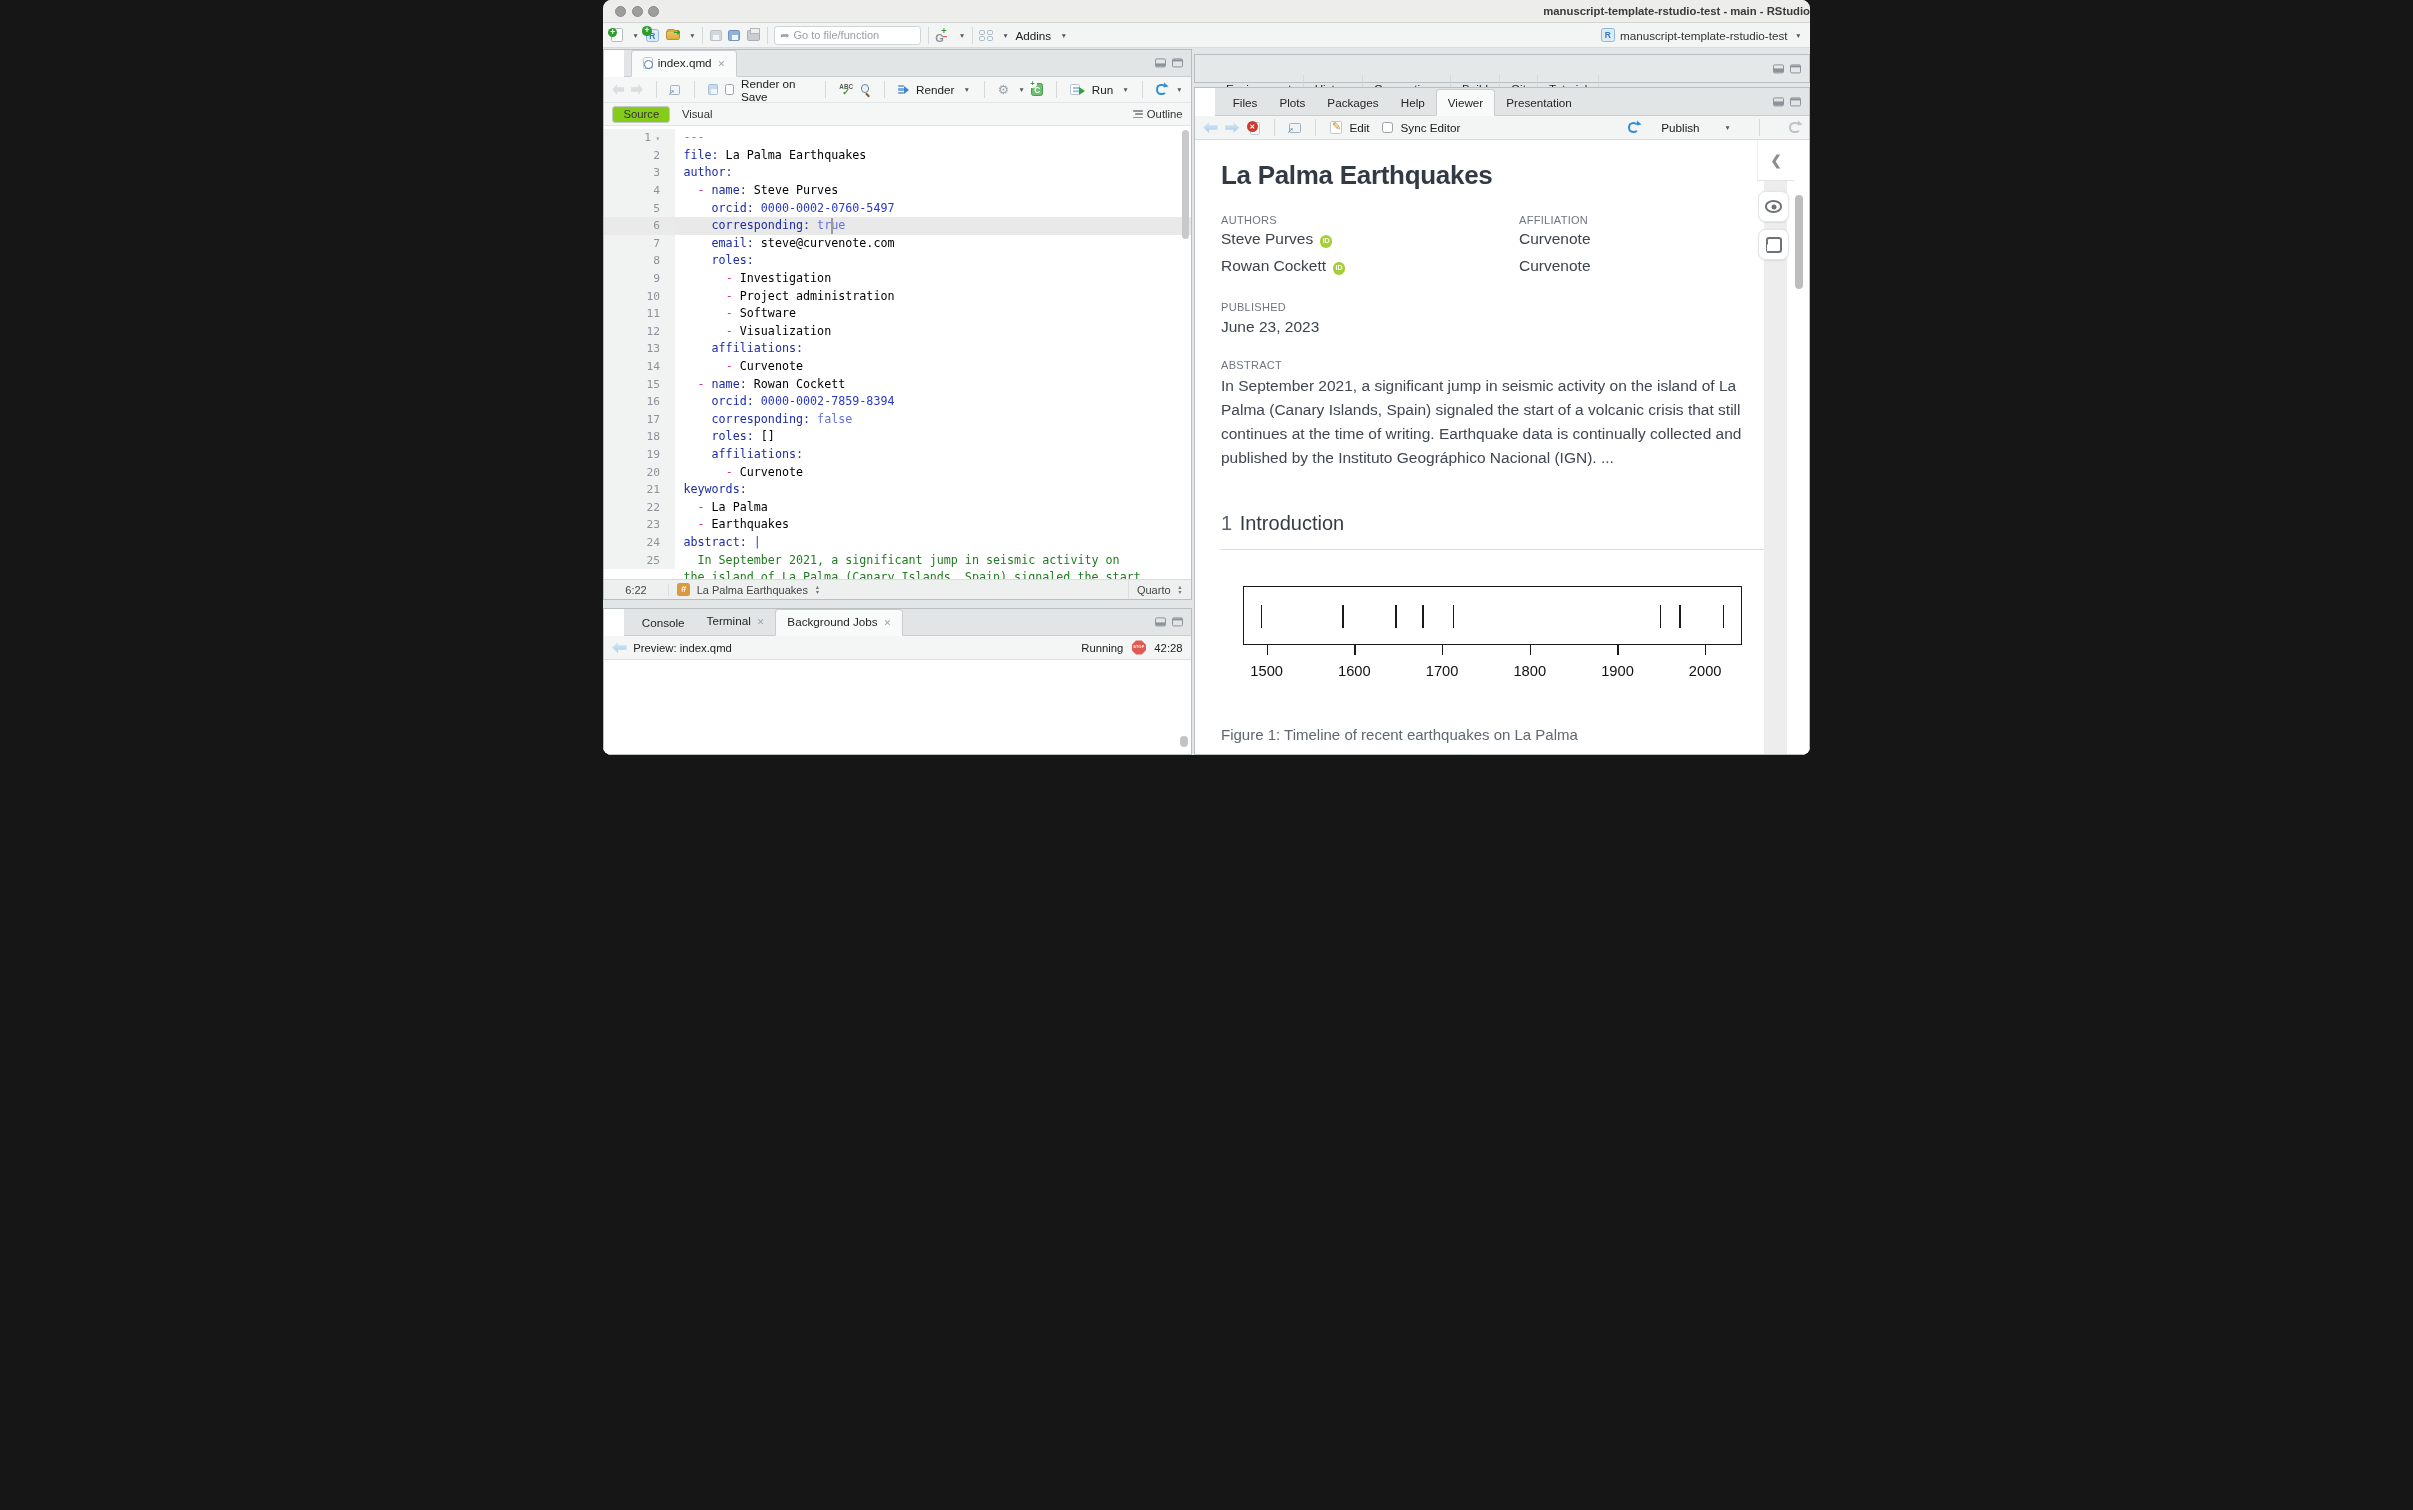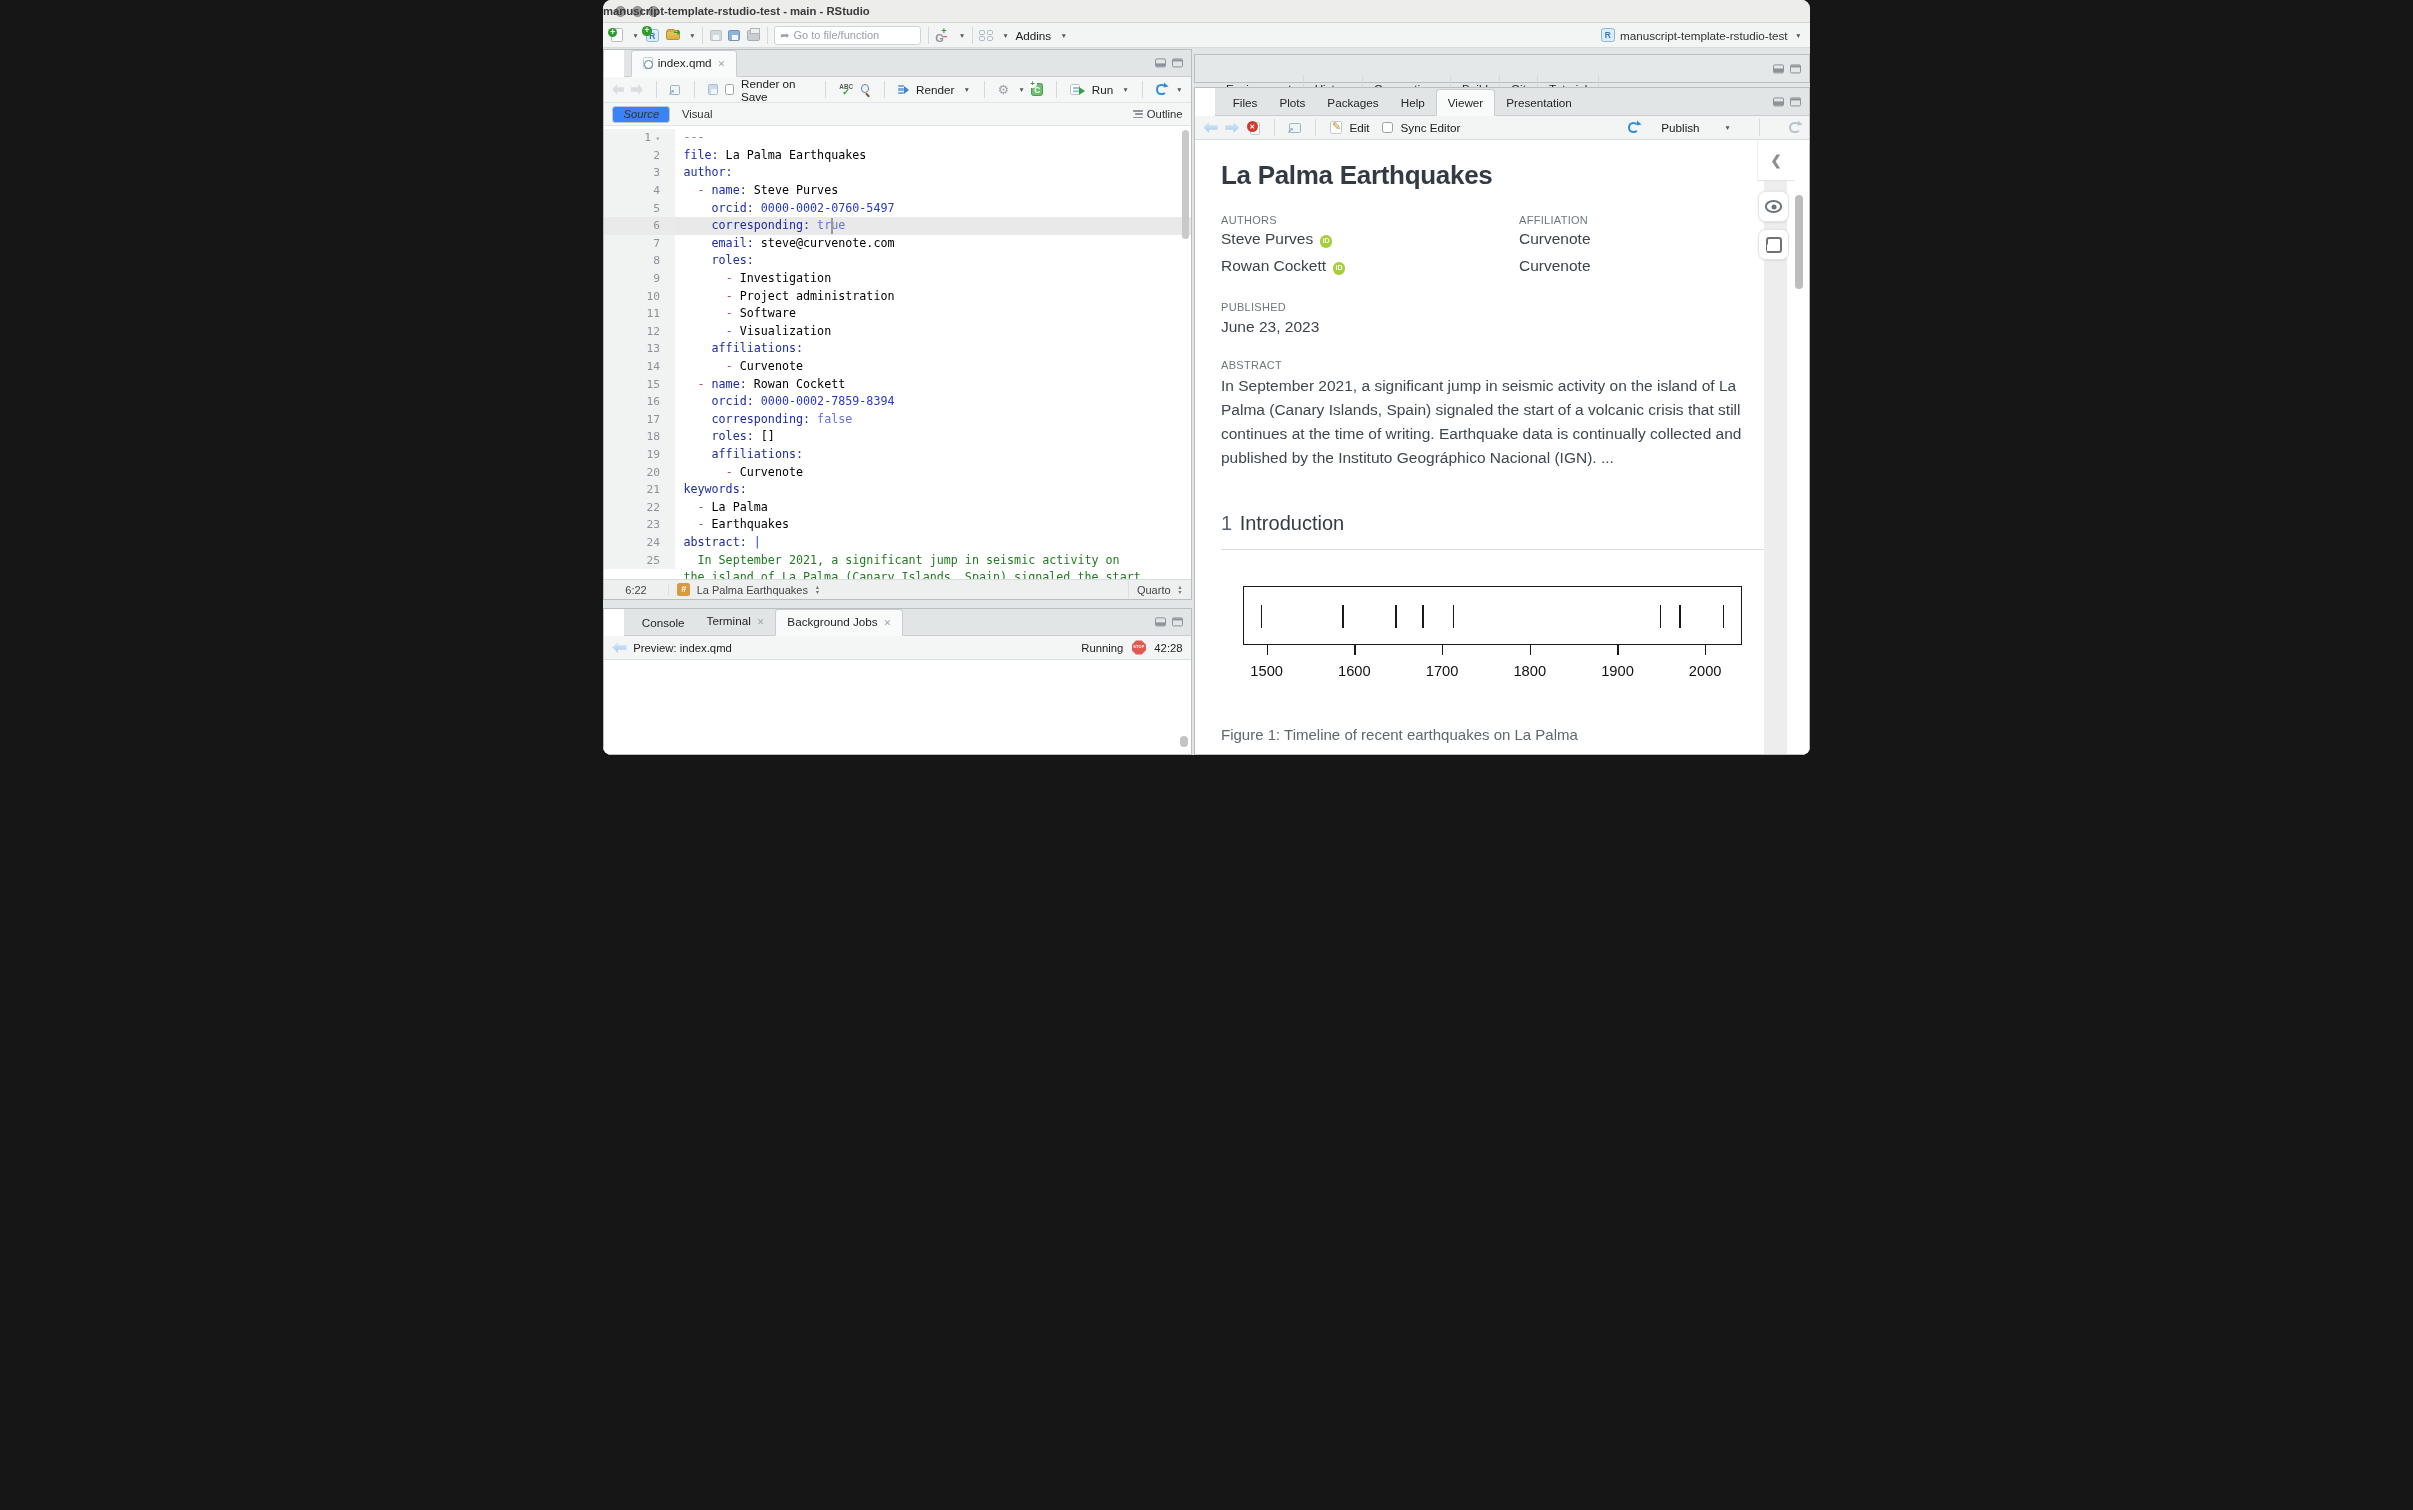--- a/index.html
+++ b/index.html
@@ -5,21 +5,21 @@
   * { margin:0; padding:0; box-sizing:border-box; }
   body { background:#161616; font-family:"Liberation Sans", sans-serif; }
   .window { position:relative; width:1207px; height:755px; margin:0 auto; background:#e3e6e7;
             border-radius:8.4px; overflow:hidden; font-size:11.7px; color:#222; }
 
   
   .titlebar { position:absolute; left:0; top:0; width:100%; height:23.4px; background:#ededec;
               border-bottom:0.8px solid #d4d4d3; }
   .tl { position:absolute; top:5.9px; width:11px; height:11px; border-radius:50%;
         background:#9d9d9d; border:0.8px solid #8b8b8b; }
-  .title-text { position:absolute; top:0; left:0; right:0; text-align:left; line-height:23.4px;
+  .title-text { position:absolute; top:0; left:12px; right:0; text-align:right; line-height:23.4px;
                 font-weight:bold; font-size:11.3px; color:#3a3a3a; }
 
   
   .main-toolbar { position:absolute; left:0; top:23.4px; width:100%; height:25px; background:#f3f5f5;
                   border-bottom:0.8px solid #d8dbdb; display:flex; align-items:center; padding:0 8.4px; }
   .tb-group { display:flex; align-items:center; gap:6.7px; }
   .tb-sep { width:0.8px; height:16.7px; background:#d5d9da; margin:0 6.7px; }
   .caret { font-size:6.7px; color:#55595c; margin-left:2.5px; }
   .icon-page { position:relative; width:11.7px; height:14.2px; background:#fff; border:0.8px solid #b5bcc1; border-radius:1.7px; }
   .icon-page .plus { position:absolute; left:-4.2px; top:-1.7px; width:9.2px; height:9.2px; border-radius:50%;
@@ -104,21 +104,21 @@
   .icon-rundoc::before { content:""; position:absolute; left:1.7px; top:2.5px; width:6.7px; height:1.7px; background:#9fc0e0; box-shadow:0 3.3px 0 #9fc0e0; }
   .icon-rundoc::after { content:""; position:absolute; right:-5.9px; top:2.5px; width:0; height:0;
                         border-left:6.7px solid #33a03c; border-top:4.2px solid transparent; border-bottom:4.2px solid transparent; }
   .icon-rerun { position:relative; width:11.7px; height:11.7px; border-radius:50%; border:2.5px solid #2f8fd6; border-right-color:transparent; }
   .icon-rerun::before { content:""; position:absolute; right:-3.3px; top:-1.7px; width:0; height:0;
                         border-top:4.2px solid #2f8fd6; border-left:3.3px solid transparent; border-right:3.3px solid transparent; transform:rotate(40deg); }
   .icon-rerun.gray { border-color:#b9c3cc; border-right-color:transparent; }
   .icon-rerun.gray::before { border-top-color:#b9c3cc; }
   .src-strip { position:absolute; left:0; top:53px; width:100%; height:23.4px; background:#f5f7f7;
                border-bottom:0.8px solid #e2e5e5; display:flex; align-items:center; padding:0 8.4px; }
-  .seg-btn { border:0.8px solid #c4c8ca; background:#3b82f6; border-radius:3.3px; padding:1.7px 10px; font-size:11.3px; color:#333;font-style:italic; }
+  .seg-btn { border:0.8px solid #c4c8ca; background:#84cc16; border-radius:3.3px; padding:1.7px 10px; font-size:11.3px; color:#333; }
   .seg-plain { padding:1.7px 11.7px; font-size:11.3px; color:#333; }
   .outline-btn { margin-left:auto; display:flex; align-items:center; gap:4.2px; font-size:11.3px; color:#333; }
   .icon-outline { display:flex; flex-direction:column; gap:1.7px; align-items:flex-end; }
   .icon-outline span { height:1.7px; background:#8d949a; border-radius:0.8px; }
   .icon-outline span:nth-child(1){width:10px;} .icon-outline span:nth-child(2){width:7.5px;} .icon-outline span:nth-child(3){width:10px;}
 
   
   .code-body { position:absolute; left:0; top:76px; width:100%; height:455px; overflow:hidden;
                font-family:"DejaVu Sans Mono", monospace; font-size:11.7px; padding-top:3.3px; background:#fff; }
   .code-line { white-space:pre; line-height:17.6px; height:17.6px; position:relative; }

